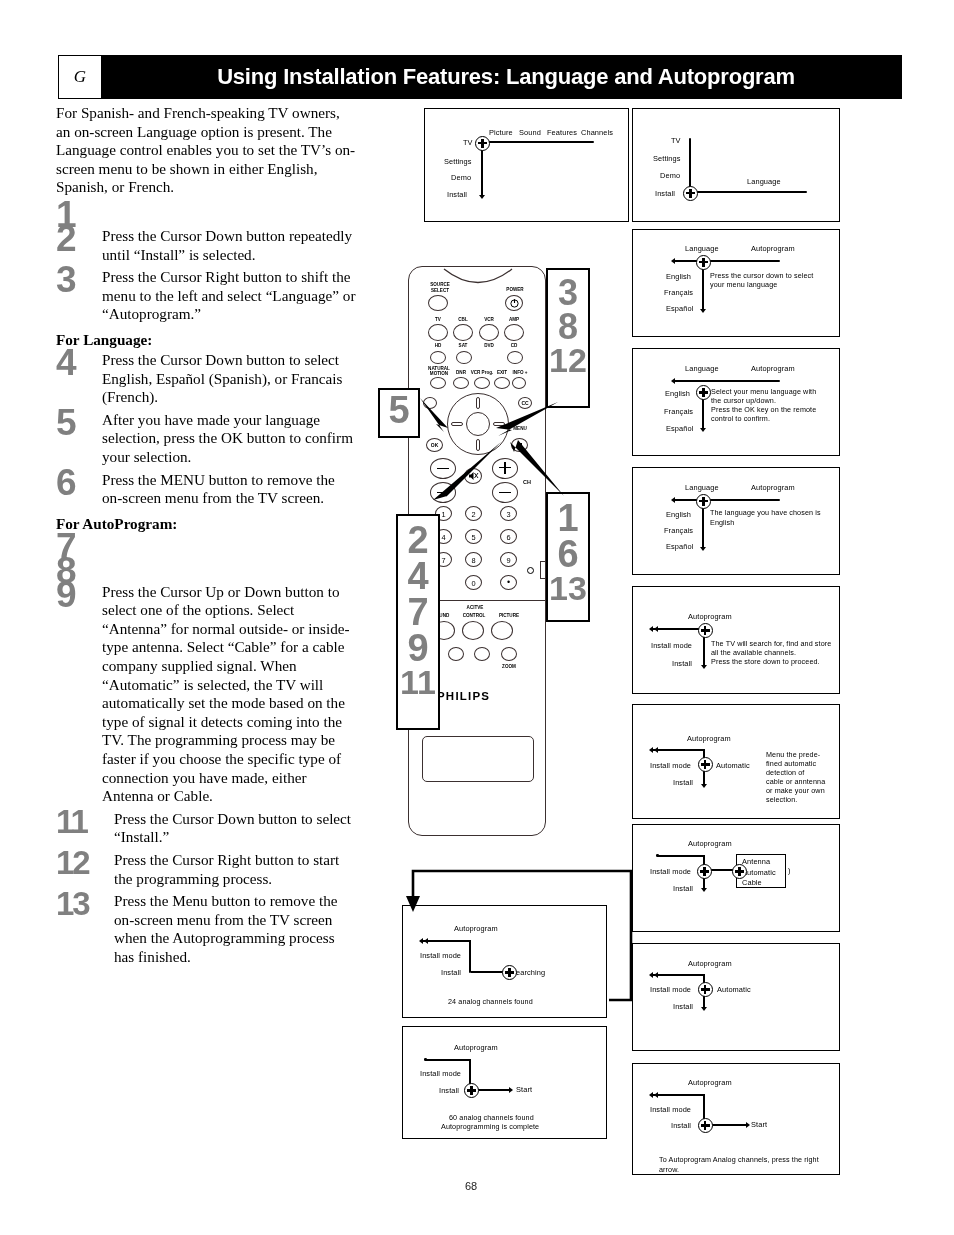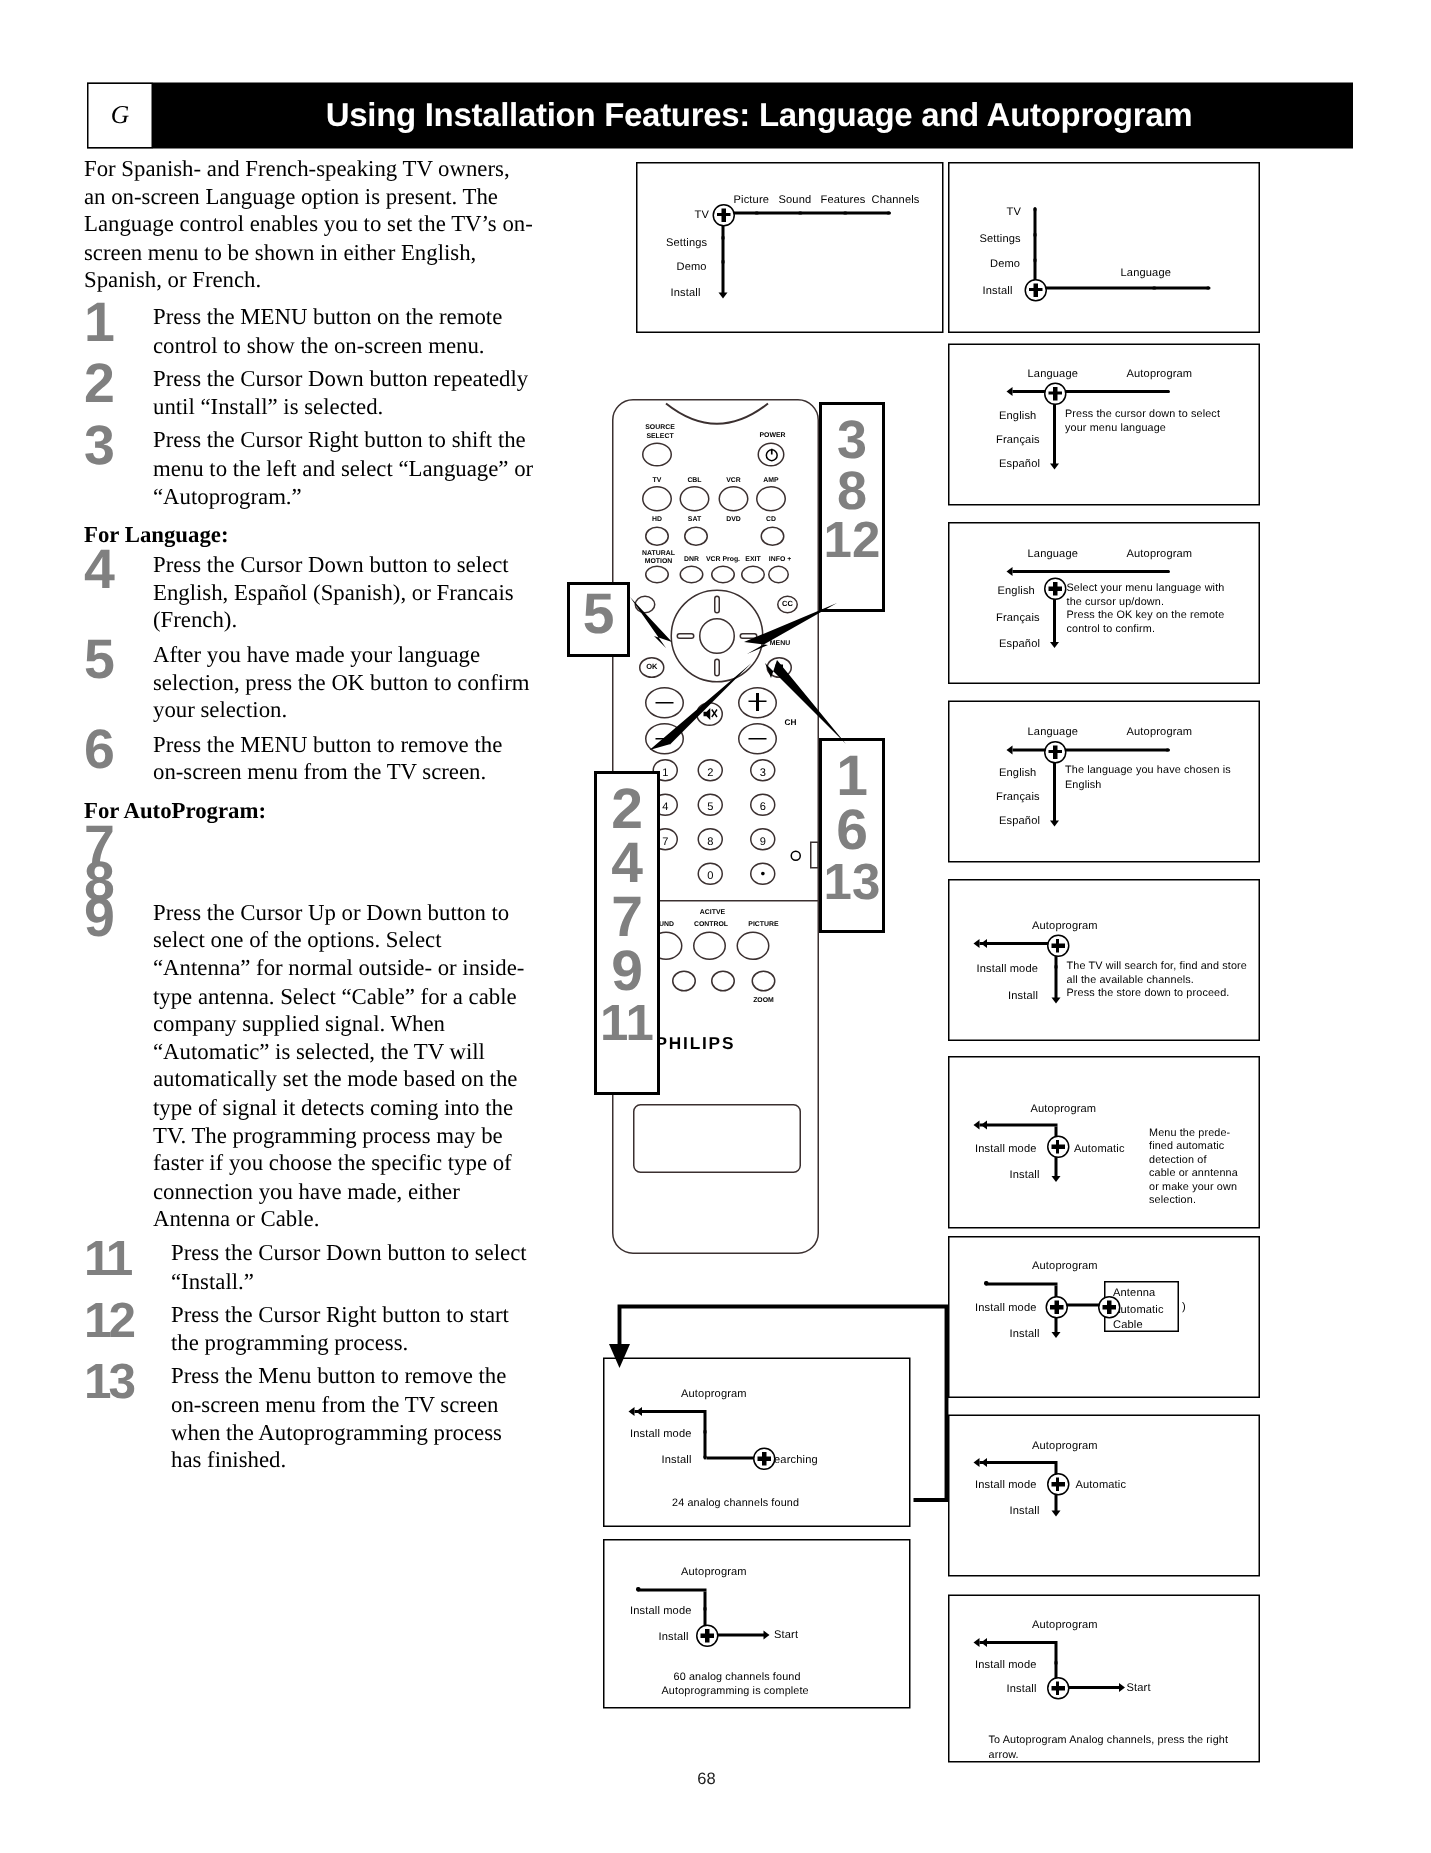--- a/index.html
+++ b/index.html
@@ -65,21 +65,20 @@
 
   <div class="hdr-bar"></div>
   <div class="hdr-g">G</div>
   <div class="hdr-title">Using Installation Features: Language and Autoprogram</div>
 
   <div class="col">
     <p class="intro">For Spanish- and French-speaking TV owners, an on-screen Language option is present. The Language control enables you to set the TV’s on-screen menu to be shown in either English, Spanish, or French.</p>
 
     <div class="step">
       <div class="num">1</div>
-      <div class="txt">Press the MENU button on the remote control to show the on-screen menu.</div>
     </div>
     <div class="step">
       <div class="num">2</div>
       <div class="txt">Press the Cursor Down button repeatedly until “Install” is selected.</div>
     </div>
     <div class="step">
       <div class="num">3</div>
       <div class="txt">Press the Cursor Right button to shift the menu to the left and select “Language” or “Autoprogram.”</div>
     </div>
 

